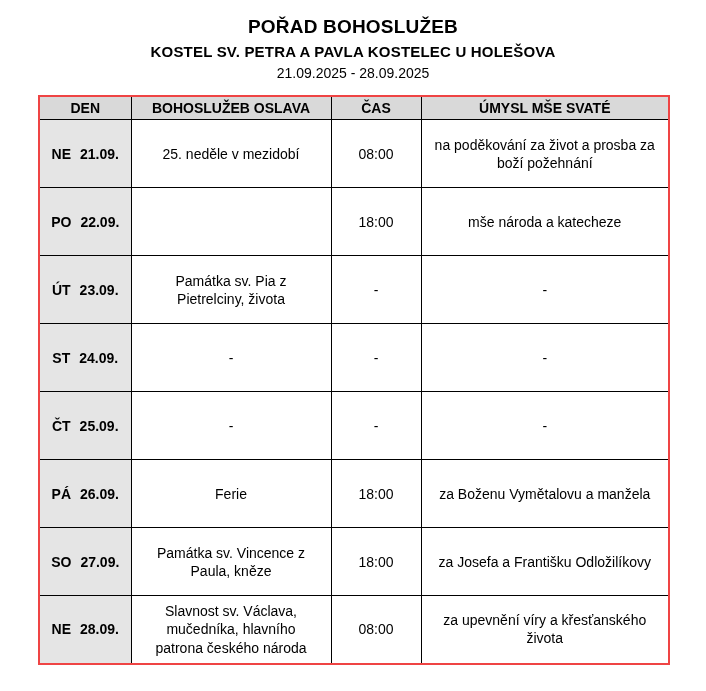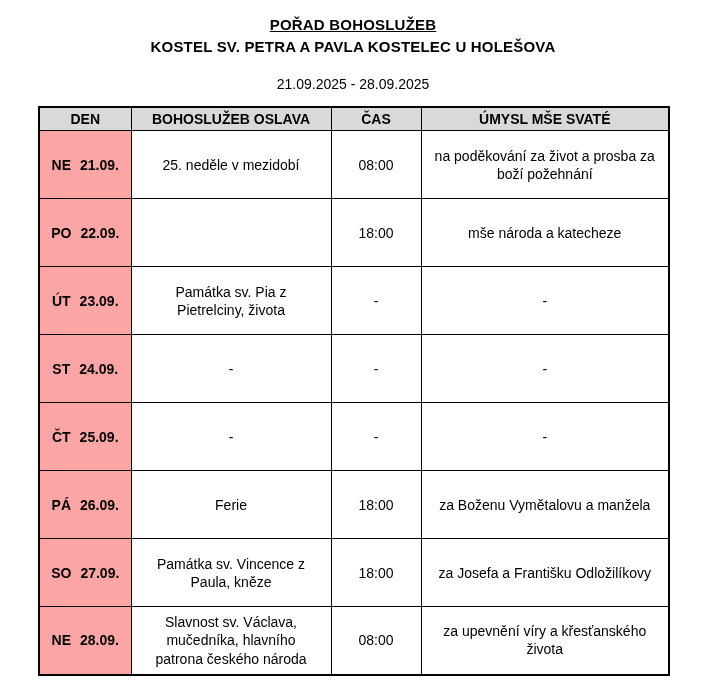--- a/index.html
+++ b/index.html
@@ -10,41 +10,40 @@
     width: 706px;
     height: 691px;
     font-family: "Liberation Sans", sans-serif;
     color: #000000;
   }
   .doc-header {
     text-align: center;
     padding-top: 16px;
   }
   .doc-title {
-    font-size: 15px;
+    font-size: 19px;
     font-weight: bold;
     letter-spacing: 0.2px;
-    text-decoration: underline;
   }
   .doc-subtitle {
     font-size: 15px;
     font-weight: bold;
     margin-top: 5px;
     letter-spacing: 0.2px;
   }
   .doc-daterange {
     font-size: 14px;
-    margin-top: 21px;
+    margin-top: 5px;
   }
   table.schedule {
     border-collapse: collapse;
     table-layout: fixed;
     width: 630px;
     margin: 14px 0 0 38px;
-    border: 2px solid #000000;
+    border: 2px solid #ef4444;
   }
   col.c-den    { width: 92px; }
   col.c-oslava { width: 200px; }
   col.c-cas    { width: 90px; }
   col.c-umysl  { width: 248px; }
   th, td {
     border: 1px solid #000000;
     text-align: center;
     vertical-align: middle;
     padding: 11px 8px;
@@ -55,21 +54,21 @@
     background: #d9d9d9;
     font-weight: bold;
     height: 23px;
     padding: 2px 4px;
     font-size: 14px;
   }
   tbody tr {
     height: 68px;
   }
   td.den-cell {
-    background: #fca5a5;
+    background: #e5e5e5;
     font-weight: bold;
     padding: 3px 4px;
     white-space: nowrap;
   }
   td.den-cell .day-abbr { display: inline-block; }
   td.den-cell .day-date { display: inline-block; margin-left: 9px; }
   td.oslava-cell { padding: 3px 16px; }
   td.umysl-cell  { padding: 3px 10px; }
 </style>
 </head>

